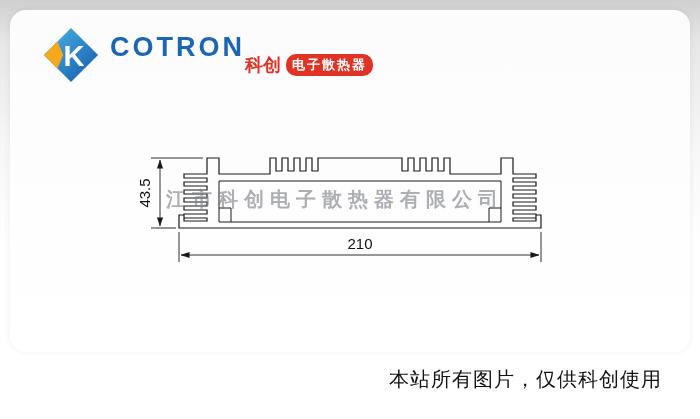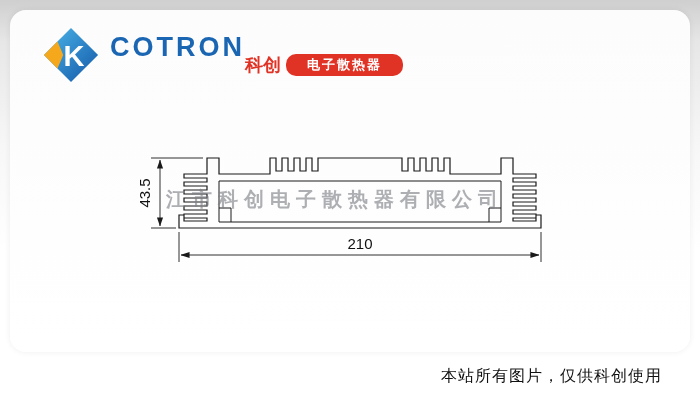--- a/index.html
+++ b/index.html
@@ -15,38 +15,38 @@
     box-shadow:0 0 6px rgba(0,0,0,.07);
   }
   
   .logo { position:absolute; left:42px; top:26px; display:flex; align-items:center; gap:10px; }
   .logo-text { display:flex; flex-direction:row; }
   .brand { font-size:27px; font-weight:bold; color:#1a66b3; letter-spacing:3px; line-height:1.1; }
   .tagline { display:flex; align-items:center; gap:5px; margin-top:20px; }
   .tag-prefix { color:#e03325; font-weight:bold; font-size:18px; }
   .tag-badge {
     background:#e03325; color:#fff; font-size:13px; font-weight:bold;
-    padding:2px 21px; border-radius:10px; letter-spacing:2px;
+    padding:2px 6px; border-radius:10px; letter-spacing:2px;
   }
   
   .drawing { position:absolute; left:0; top:0; }
   .drawing .outline { fill:none; stroke:#1a1a1a; stroke-width:1.2; stroke-linejoin:miter; }
   .drawing .inner   { fill:none; stroke:#1a1a1a; stroke-width:1; }
   .drawing .dim     { fill:none; stroke:#1a1a1a; stroke-width:0.9; }
   .drawing text     { font:15px "Liberation Sans",sans-serif; fill:#111; }
   
   .watermark {
     position:absolute; left:166px; top:186px; white-space:nowrap;
     font-size:20px; font-weight:bold; letter-spacing:6px;
     color:rgba(122,126,132,0.62);
   }
   
   .notice {
     position:absolute; top:366px; right:38px;
-    font-size:16px; color:#111; letter-spacing:1px;
+    font-size:20px; color:#111; letter-spacing:1px;
   }
 </style>
 </head>
 <body>
 
 <div class="stage">
 
   <div class="panel"></div>
 
   <div class="logo">

